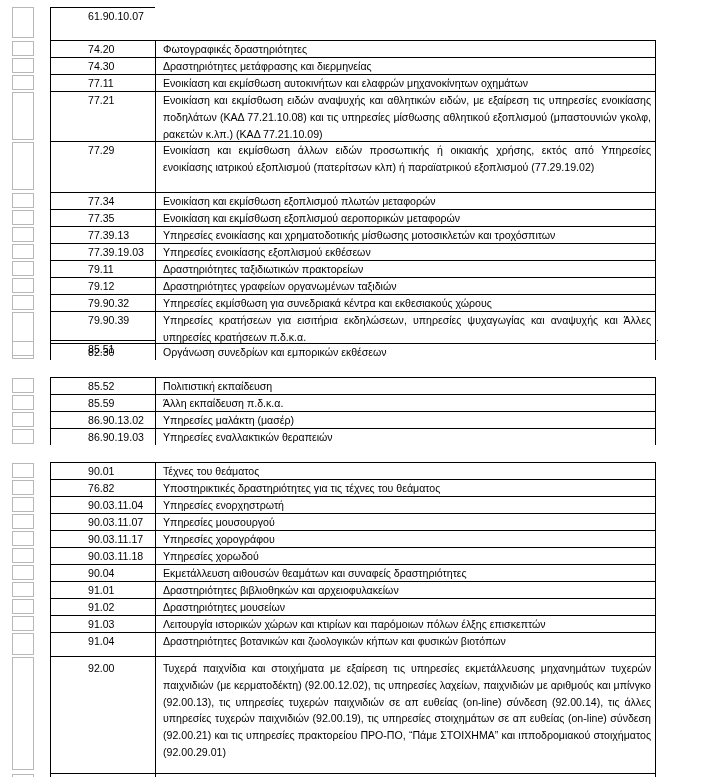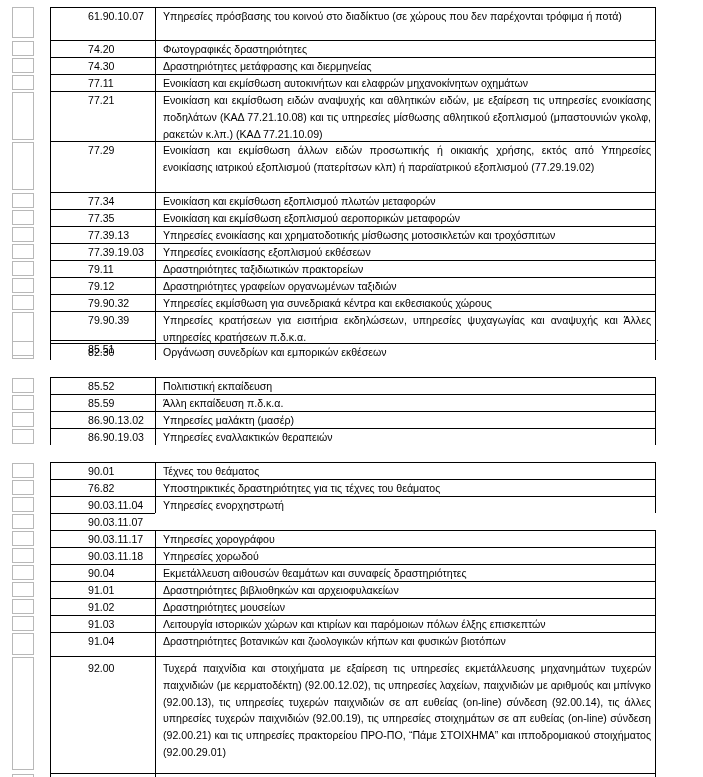--- a/index.html
+++ b/index.html
@@ -68,21 +68,20 @@
     }
   </style>
 </head>
 <body>
 
 <div class="page">
 
   <div class="row" style="top:7px;height:33px">
     <div class="checkbox" style="top:0;height:31px"></div>
     <div class="cell-code" style="height:33px">61.90.10.07</div>
-    <div class="cell-desc" style="height:33px">Υπηρεσίες πρόσβασης του κοινού στο διαδίκτυο (σε χώρους που δεν παρέχονται τρόφιμα ή ποτά)</div>
   </div>
 
   <div class="row" style="top:40px;height:17px">
     <div class="checkbox" style="top:1px;height:15px"></div>
     <div class="cell-code" style="height:17px">74.20</div>
     <div class="cell-desc" style="height:17px">Φωτογραφικές δραστηριότητες</div>
   </div>
 
   <div class="row" style="top:57px;height:17px">
     <div class="checkbox" style="top:1px;height:15px"></div>
@@ -206,20 +205,21 @@
 
   <div class="row" style="top:496px;height:17px">
     <div class="checkbox" style="top:1px;height:15px"></div>
     <div class="cell-code" style="height:17px">90.03.11.04</div>
     <div class="cell-desc" style="height:17px">Υπηρεσίες ενορχηστρωτή</div>
   </div>
 
   <div class="row" style="top:513px;height:17px">
     <div class="checkbox" style="top:1px;height:15px"></div>
     <div class="cell-code" style="height:17px">90.03.11.07</div>
+    <div class="cell-desc" style="height:17px">Υπηρεσίες μουσουργού</div>
   </div>
 
   <div class="row" style="top:530px;height:17px">
     <div class="checkbox" style="top:1px;height:15px"></div>
     <div class="cell-code" style="height:17px">90.03.11.17</div>
     <div class="cell-desc" style="height:17px">Υπηρεσίες χορογράφου</div>
   </div>
 
   <div class="row" style="top:547px;height:17px">
     <div class="checkbox" style="top:1px;height:15px"></div>

